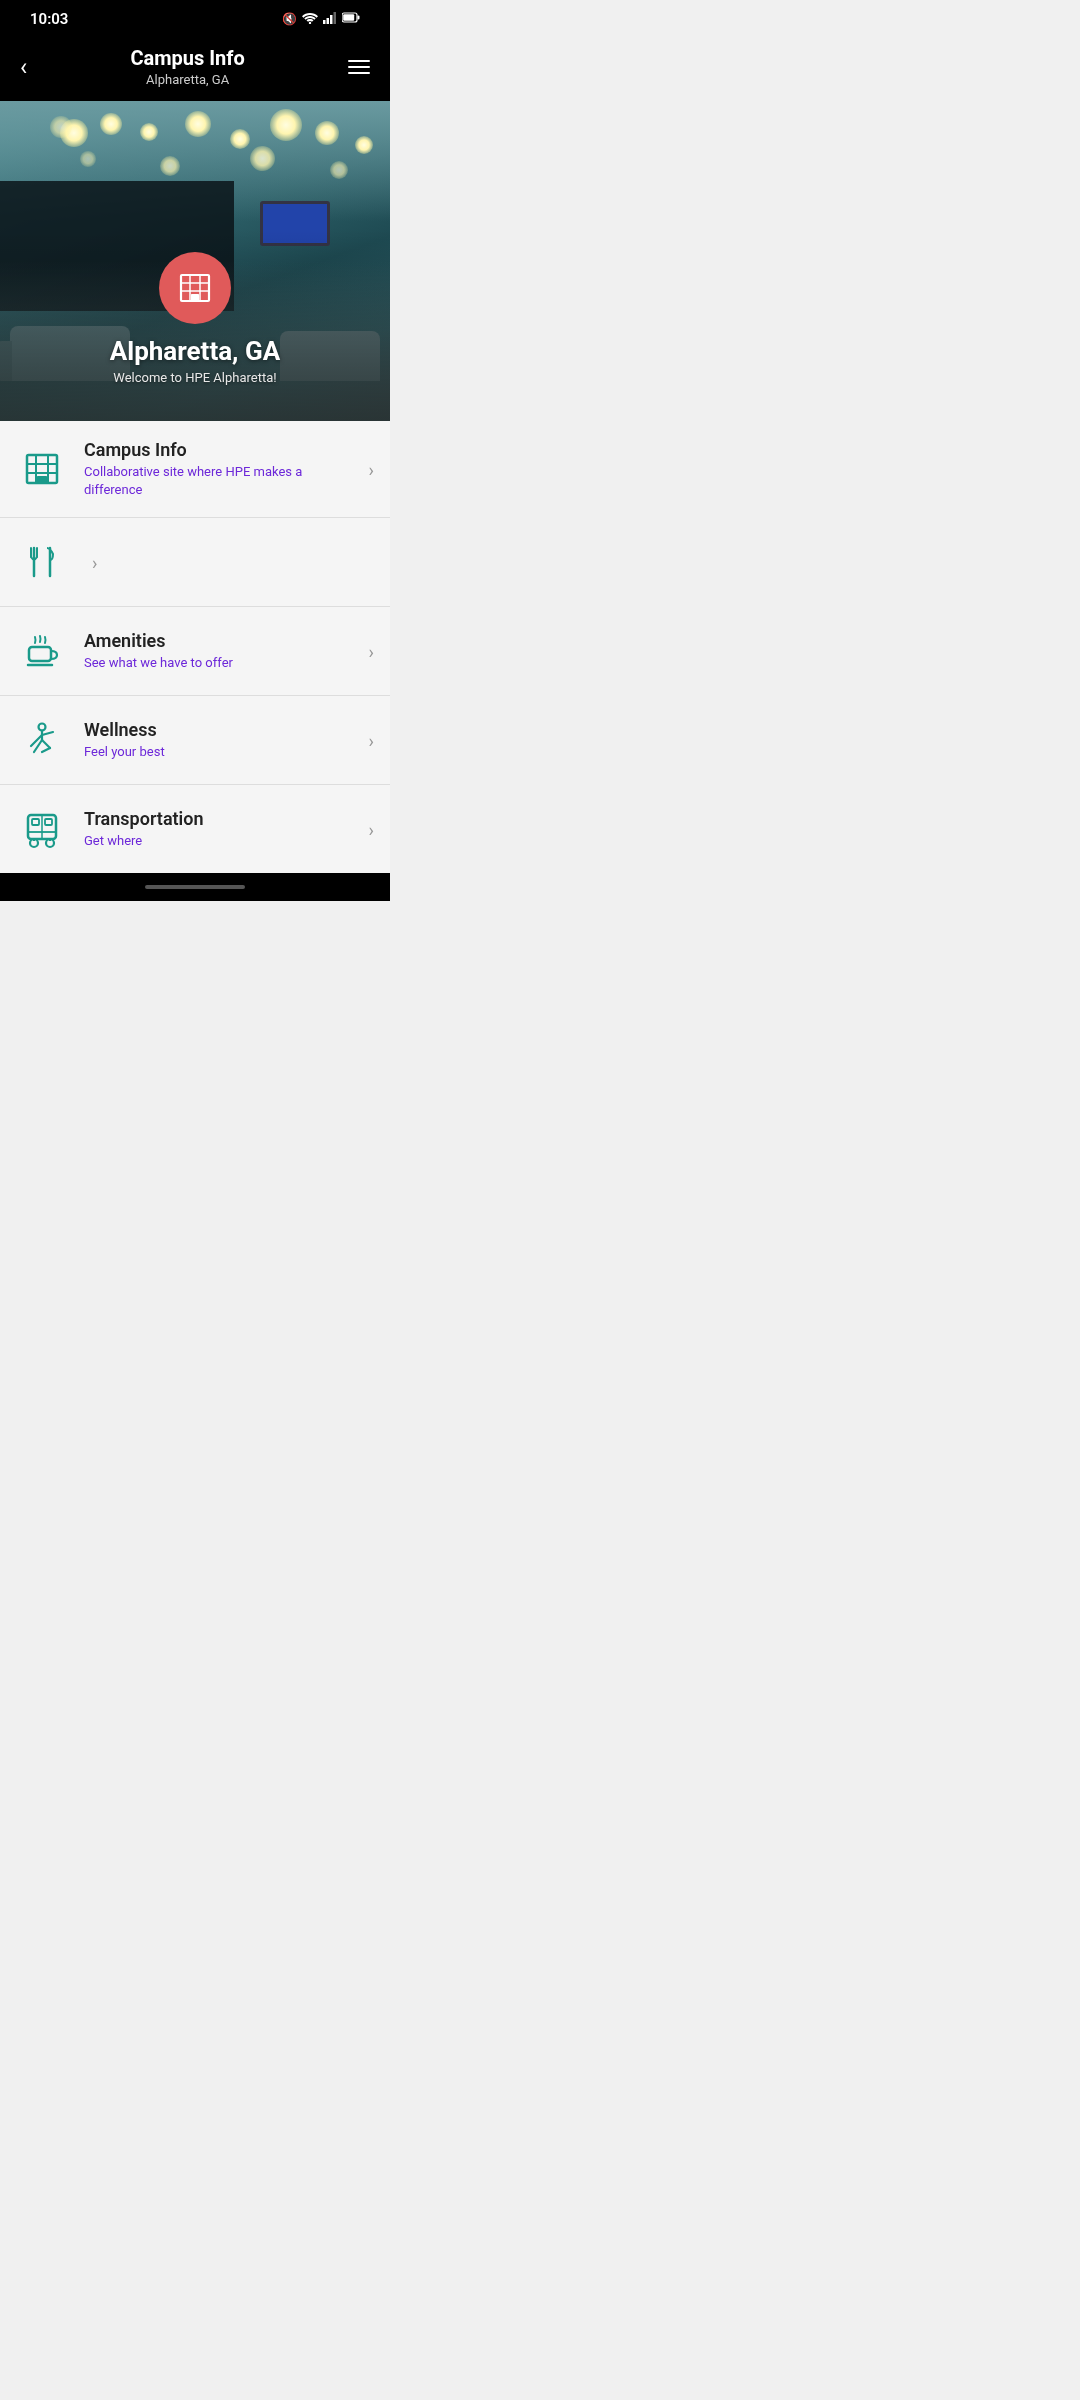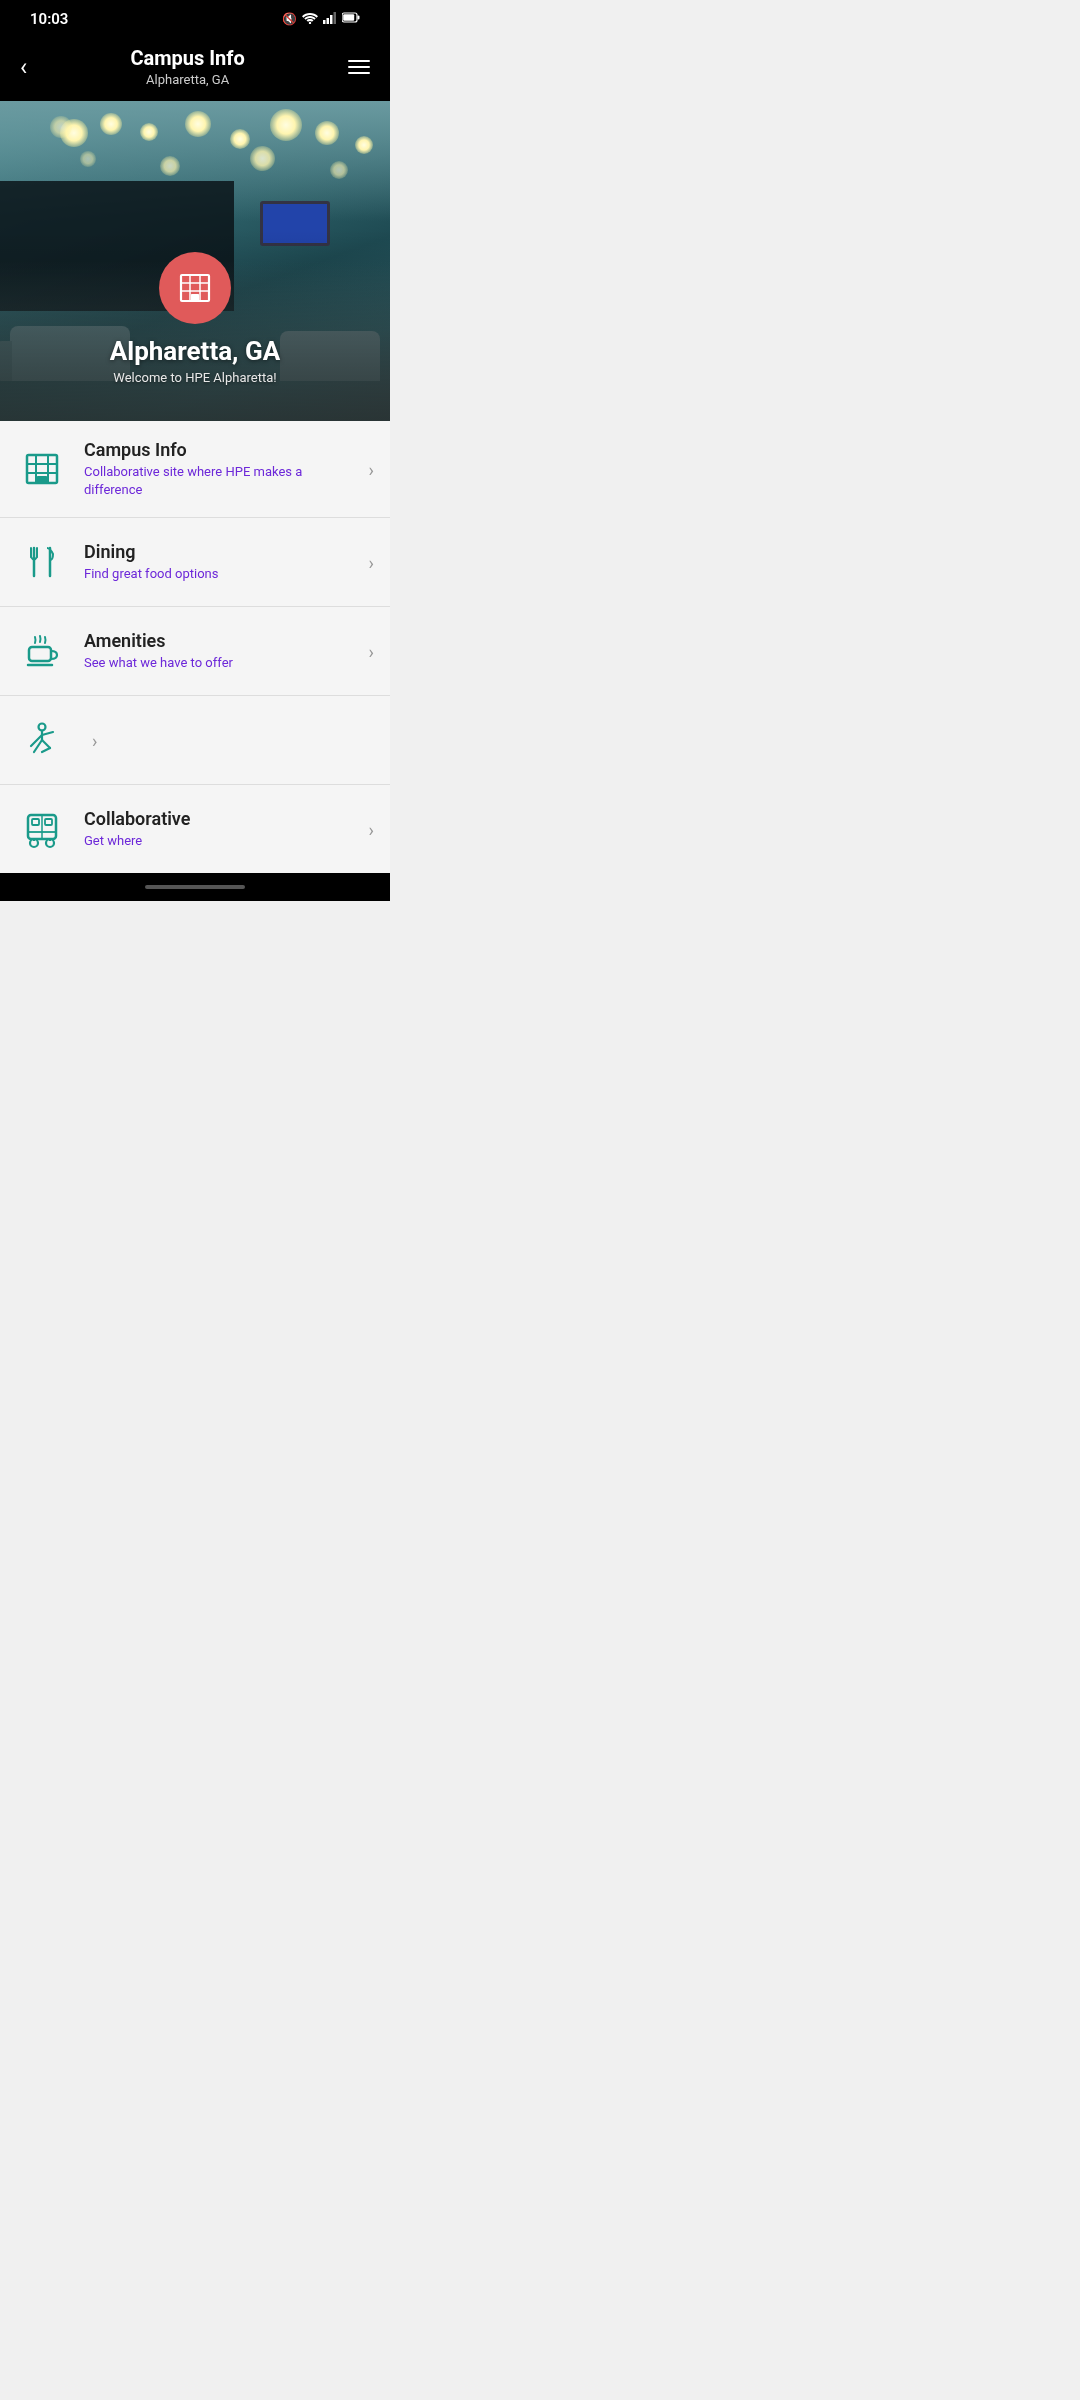--- a/index.html
+++ b/index.html
@@ -412,24 +412,20 @@
 
         <line x1="14" y1="8" x2="14" y2="36" stroke="#1a9a8a" stroke-width="2.5" stroke-linecap="round"></line>
         <line x1="11" y1="8" x2="11" y2="17" stroke="#1a9a8a" stroke-width="2" stroke-linecap="round"></line>
         <line x1="17" y1="8" x2="17" y2="17" stroke="#1a9a8a" stroke-width="2" stroke-linecap="round"></line>
         <path d="M11 17 Q14 22 17 17" stroke="#1a9a8a" stroke-width="2" fill="none"></path>
 
         <line x1="30" y1="8" x2="30" y2="36" stroke="#1a9a8a" stroke-width="2.5" stroke-linecap="round"></line>
         <path d="M27 8 Q30 8 33 14 Q33 20 30 20" stroke="#1a9a8a" stroke-width="2" fill="none"></path>
       </svg>
     </div>
-    <div class="menu-text">
-      <div class="menu-label">Dining</div>
-      <div class="menu-desc">Find great food options</div>
-    </div>
     <span class="menu-chevron">›</span>
   </div>
 
   <div class="menu-item">
     <div class="menu-icon-wrap">
       <svg class="menu-icon-svg" viewBox="0 0 44 44" fill="none">
 
         <rect x="9" y="18" width="22" height="14" rx="3" stroke="#1a9a8a" stroke-width="2.5" fill="none"></rect>
         <path d="M31 22 Q37 22 37 26 Q37 30 31 30" stroke="#1a9a8a" stroke-width="2.2" fill="none" stroke-linecap="round"></path>
         <line x1="8" y1="36" x2="32" y2="36" stroke="#1a9a8a" stroke-width="2.5" stroke-linecap="round"></line>
@@ -456,20 +452,24 @@
 
         <line x1="22" y1="17" x2="11" y2="28" stroke="#1a9a8a" stroke-width="2.2" stroke-linecap="round"></line>
 
         <line x1="22" y1="17" x2="33" y2="14" stroke="#1a9a8a" stroke-width="2.2" stroke-linecap="round"></line>
 
         <line x1="22" y1="22" x2="14" y2="34" stroke="#1a9a8a" stroke-width="2.2" stroke-linecap="round"></line>
 
         <line x1="22" y1="22" x2="30" y2="30" stroke="#1a9a8a" stroke-width="2.2" stroke-linecap="round"></line>
         <line x1="30" y1="30" x2="22" y2="34" stroke="#1a9a8a" stroke-width="2.2" stroke-linecap="round"></line>
       </svg>
+    </div>
+    <div class="menu-text">
+      <div class="menu-label">Wellness</div>
+      <div class="menu-desc">Feel your best</div>
     </div>
     <span class="menu-chevron">›</span>
   </div>
 
   <div class="menu-item">
     <div class="menu-icon-wrap">
       <svg class="menu-icon-svg" viewBox="0 0 44 44" fill="none">
 
         <rect x="8" y="8" width="28" height="24" rx="3" stroke="#1a9a8a" stroke-width="2.5" fill="none"></rect>
 
@@ -480,21 +480,21 @@
 
         <line x1="8" y1="25" x2="36" y2="25" stroke="#1a9a8a" stroke-width="1.8"></line>
 
         <circle cx="14" cy="36" r="4" stroke="#1a9a8a" stroke-width="2.2" fill="none"></circle>
         <circle cx="30" cy="36" r="4" stroke="#1a9a8a" stroke-width="2.2" fill="none"></circle>
         <line x1="14" y1="32" x2="14" y2="34" stroke="#1a9a8a" stroke-width="2"></line>
         <line x1="30" y1="32" x2="30" y2="34" stroke="#1a9a8a" stroke-width="2"></line>
       </svg>
     </div>
     <div class="menu-text">
-      <div class="menu-label">Collaborative</div>
+      <div class="menu-label">Transportation</div>
       <div class="menu-desc">Get where</div>
     </div>
     <span class="menu-chevron">›</span>
   </div>
 
 </div>
 
 <div class="bottom-bar">
   <div class="bottom-pill"></div>
 </div>

